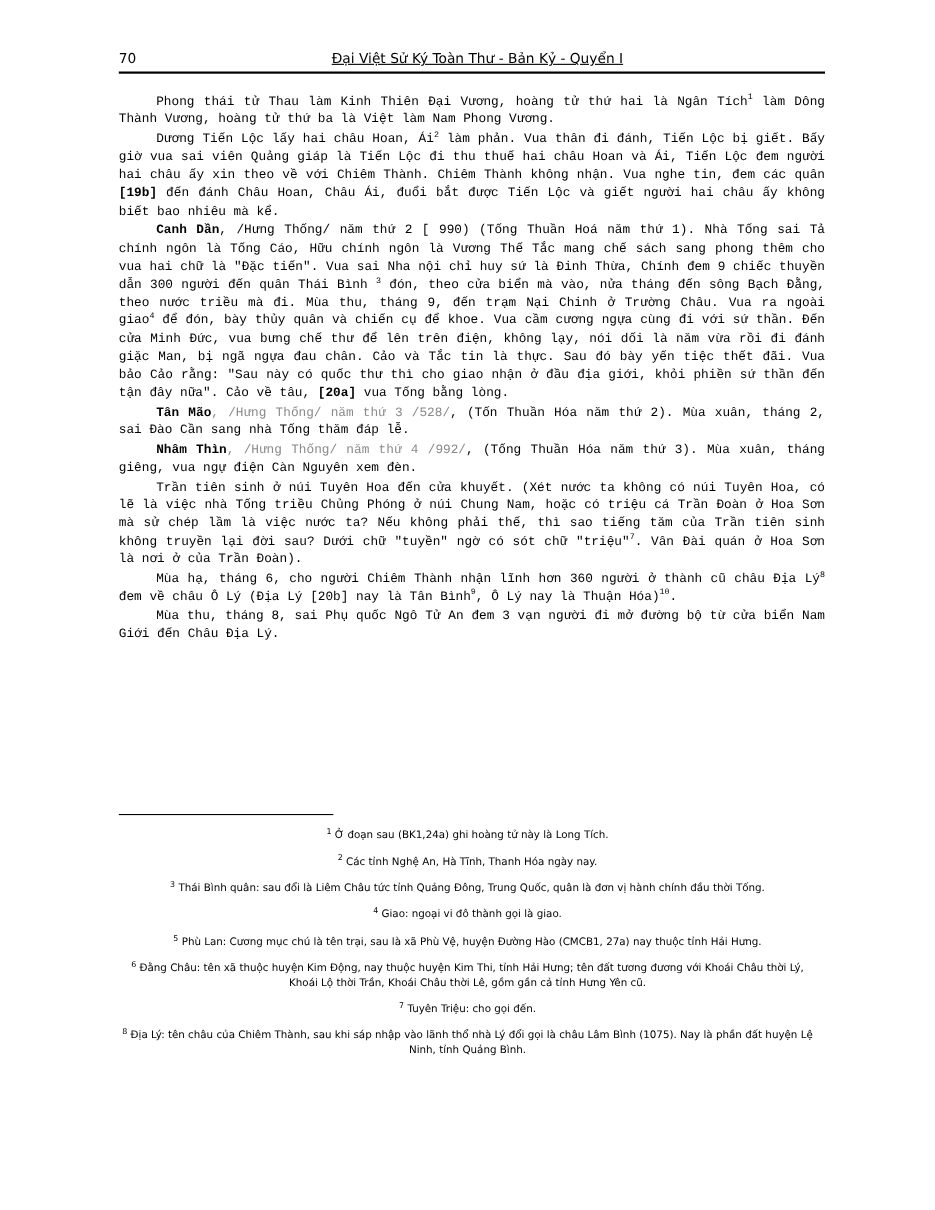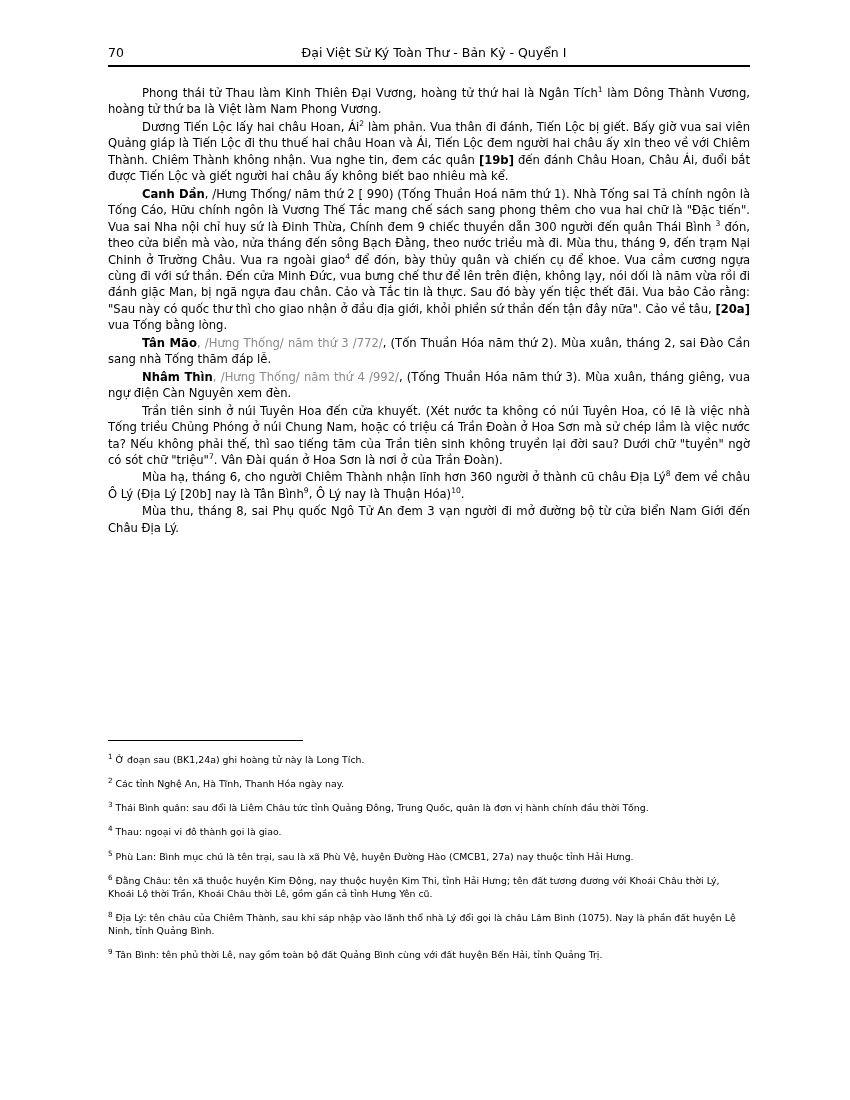--- a/index.html
+++ b/index.html
@@ -28,46 +28,49 @@
   }
   .header-page-num {
     width: 60px;
     font-size: 12.5px;
   }
   .header-title {
     flex: 1;
     text-align: center;
     padding-right: 50px;
     font-size: 12.5px;
+    text-decoration: underline;
   }
   .header-rule {
     border-bottom: 2px solid #000;
     margin-top: 0px;
     margin-bottom: 18px;
   }
   .body-text p {
     margin: 0 0 1px 0;
     font-size: 11.6px;
     line-height: 1.42;
     text-align: justify;
     text-justify: inter-word;
     text-indent: 34px;
+    font-family: Liberation Mono, monospace;
   }
   b { font-weight: bold; }
   .gray { color: #8a8a8a; }
   sup {
     font-size: 7.6px;
     vertical-align: super;
     line-height: 0;
   }
   .footnotes {
     position: absolute;
     left: 108px;
     right: 108px;
     top: 740px;
+    text-align: center;
   }
   .fn-rule {
     width: 195px;
     border-top: 1.5px solid #000;
     margin-bottom: 12px;
   }
   .footnotes .fn {
     font-size: 9.4px;
     line-height: 1.4;
     margin-bottom: 11px;
@@ -89,34 +92,34 @@
   <div class="header">
     <div class="header-page-num">70</div>
     <div class="header-title">Đại Việt Sử Ký Toàn Thư - Bản Kỷ - Quyển I</div>
   </div>
   <div class="header-rule"></div>
 
   <div class="body-text" id="body-text">
       <p><span>Phong thái tử Thau làm Kinh Thiên Đại Vương, hoàng tử thứ hai là Ngân Tích</span><sup>1</sup><span> làm Dông Thành Vương, hoàng tử thứ ba là Việt làm Nam Phong Vương.</span></p>
       <p><span> Dương Tiến Lộc lấy hai châu Hoan, Ái</span><sup>2</sup><span> làm phản. Vua thân đi đánh, Tiến Lộc bị giết. Bấy giờ vua sai viên Quảng giáp là Tiến Lộc đi thu thuế hai châu Hoan và Ái, Tiến Lộc đem người hai châu ấy xin theo về với Chiêm Thành. Chiêm Thành không nhận. Vua nghe tin, đem các quân </span><b>[19b]</b><span> đến đánh Châu Hoan, Châu Ái, đuổi bắt được Tiến Lộc và giết người hai châu ấy không biết bao nhiêu mà kể.</span></p>
       <p><b>Canh Dần</b><span>, /Hưng Thống/ năm thứ 2 [ 990) (Tống Thuần Hoá năm thứ 1). Nhà Tống sai Tả chính ngôn là Tống Cáo, Hữu chính ngôn là Vương Thế Tắc mang chế sách sang phong thêm cho vua hai chữ là "Đặc tiến". Vua sai Nha nội chỉ huy sứ là Đinh Thừa, Chính đem 9 chiếc thuyền dẫn 300 người đến quân Thái Bình </span><sup>3</sup><span> đón, theo cửa biển mà vào, nửa tháng đến sông Bạch Đằng, theo nước triều mà đi. Mùa thu, tháng 9, đến trạm Nại Chinh ở Trường Châu. Vua ra ngoài giao</span><sup>4</sup><span> để đón, bày thủy quân và chiến cụ để khoe. Vua cầm cương ngựa cùng đi với sứ thần. Đến cửa Minh Đức, vua bưng chế thư để lên trên điện, không lạy, nói dối là năm vừa rồi đi đánh giặc Man, bị ngã ngựa đau chân. Cảo và Tắc tin là thực. Sau đó bày yến tiệc thết đãi. Vua bảo Cảo rằng: "Sau này có quốc thư thì cho giao nhận ở đầu địa giới, khỏi phiền sứ thần đến tận đây nữa". Cảo về tâu, </span><b>[20a]</b><span> vua Tống bằng lòng.</span></p>
-      <p><b>Tân Mão</b><span class="gray">, /Hưng Thống/ năm thứ 3 /772/</span><span>, (Tốn Thuần Hóa năm thứ 2). Mùa xuân, tháng 2, sai Đào Cần sang nhà Tống thăm đáp lễ.</span></p>
+      <p><b>Tân Mão</b><span class="gray">, /Hưng Thống/ năm thứ 3 /528/</span><span>, (Tốn Thuần Hóa năm thứ 2). Mùa xuân, tháng 2, sai Đào Cần sang nhà Tống thăm đáp lễ.</span></p>
       <p><b>Nhâm Thìn</b><span class="gray">, /Hưng Thống/ năm thứ 4 /992/</span><span>, (Tống Thuần Hóa năm thứ 3). Mùa xuân, tháng giêng, vua ngự điện Càn Nguyên xem đèn.</span></p>
       <p><span>Trần tiên sinh ở núi Tuyên Hoa đến cửa khuyết. (Xét nước ta không có núi Tuyên Hoa, có lẽ là việc nhà Tống triều Chủng Phóng ở núi Chung Nam, hoặc có triệu cá Trần Đoàn ở Hoa Sơn mà sử chép lầm là việc nước ta? Nếu không phải thế, thì sao tiếng tăm của Trần tiên sinh không truyền lại đời sau? Dưới chữ "tuyền" ngờ có sót chữ "triệu"</span><sup>7</sup><span>. Vân Đài quán ở Hoa Sơn là nơi ở của Trần Đoàn).</span></p>
       <p><span>Mùa hạ, tháng 6, cho người Chiêm Thành nhận lĩnh hơn 360 người ở thành cũ châu Địa Lý</span><sup>8</sup><span> đem về châu Ô Lý (Địa Lý [20b] nay là Tân Bình</span><sup>9</sup><span>, Ô Lý nay là Thuận Hóa)</span><sup>10</sup><span>.</span></p>
       <p><span>Mùa thu, tháng 8, sai Phụ quốc Ngô Tử An đem 3 vạn người đi mở đường bộ từ cửa biển Nam Giới đến Châu Địa Lý.</span></p>
     </div>
 
   <div class="footnotes">
     <div class="fn-rule"></div>
     <div id="footnote-list">
         <div class="fn"><span class="fn-num">1</span><span>Ở đoạn sau (BK1,24a) ghi hoàng tử này là Long Tích.</span></div>
         <div class="fn"><span class="fn-num">2</span><span>Các tỉnh Nghệ An, Hà Tĩnh, Thanh Hóa ngày nay.</span></div>
         <div class="fn"><span class="fn-num">3</span><span>Thái Bình quân: sau đổi là Liêm Châu tức tỉnh Quảng Đông, Trung Quốc, quân là đơn vị hành chính đầu thời Tống.</span></div>
-        <div class="fn"><span class="fn-num">4</span><span>Thau: ngoại vi đô thành gọi là giao.</span></div>
-        <div class="fn"><span class="fn-num">5</span><span>Phù Lan: Bình mục chú là tên trại, sau là xã Phù Vệ, huyện Đường Hào (CMCB1, 27a) nay thuộc tỉnh Hải Hưng.</span></div>
+        <div class="fn"><span class="fn-num">4</span><span>Giao: ngoại vi đô thành gọi là giao.</span></div>
+        <div class="fn"><span class="fn-num">5</span><span>Phù Lan: Cương mục chú là tên trại, sau là xã Phù Vệ, huyện Đường Hào (CMCB1, 27a) nay thuộc tỉnh Hải Hưng.</span></div>
         <div class="fn"><span class="fn-num">6</span><span>Đằng Châu: tên xã thuộc huyện Kim Động, nay thuộc huyện Kim Thi, tỉnh Hải Hưng; tên đất tương đương với Khoái Châu thời Lý, Khoái Lộ thời Trần, Khoái Châu thời Lê, gồm gần cả tỉnh Hưng Yên cũ.</span></div>
+        <div class="fn"><span class="fn-num">7</span><span>Tuyên Triệu: cho gọi đến.</span></div>
         <div class="fn"><span class="fn-num">8</span><span>Địa Lý: tên châu của Chiêm Thành, sau khi sáp nhập vào lãnh thổ nhà Lý đổi gọi là châu Lâm Bình (1075). Nay là phần đất huyện Lệ Ninh, tỉnh Quảng Bình.</span></div>
-        <div class="fn"><span class="fn-num">9</span><span>Tân Bình: tên phủ thời Lê, nay gồm toàn bộ đất Quảng Bình cùng với đất huyện Bến Hải, tỉnh Quảng Trị.</span></div>
       </div>
   </div>
 
 </div>
 
 </body></html>

